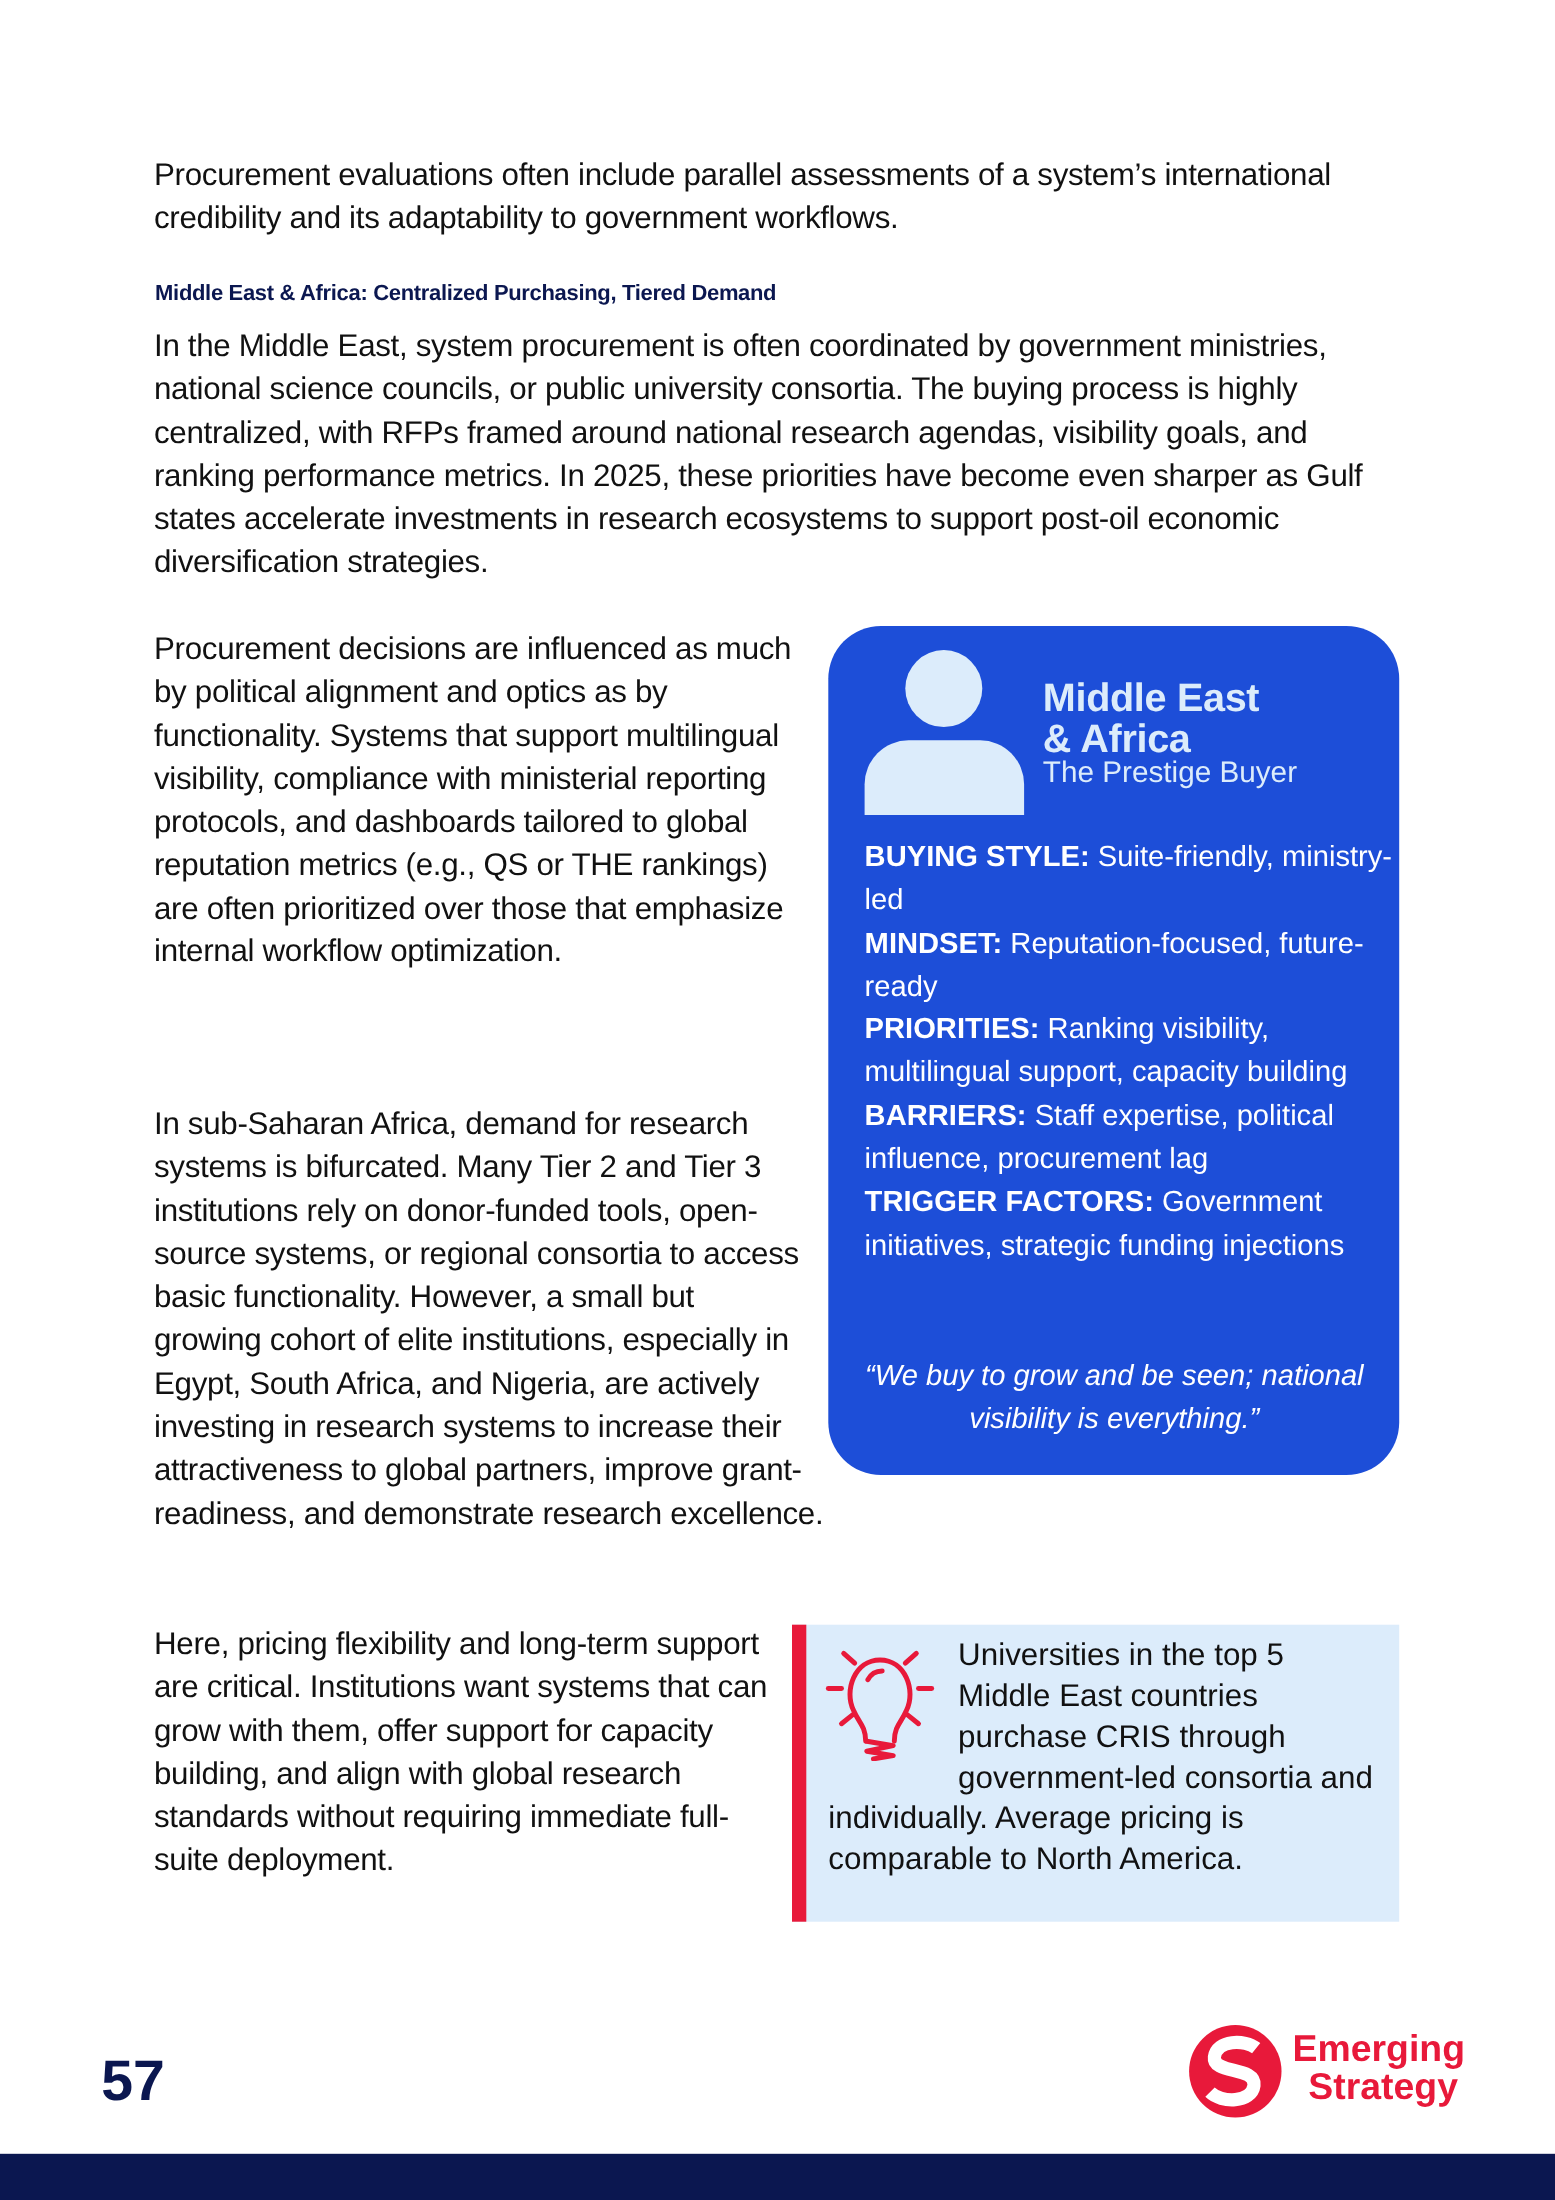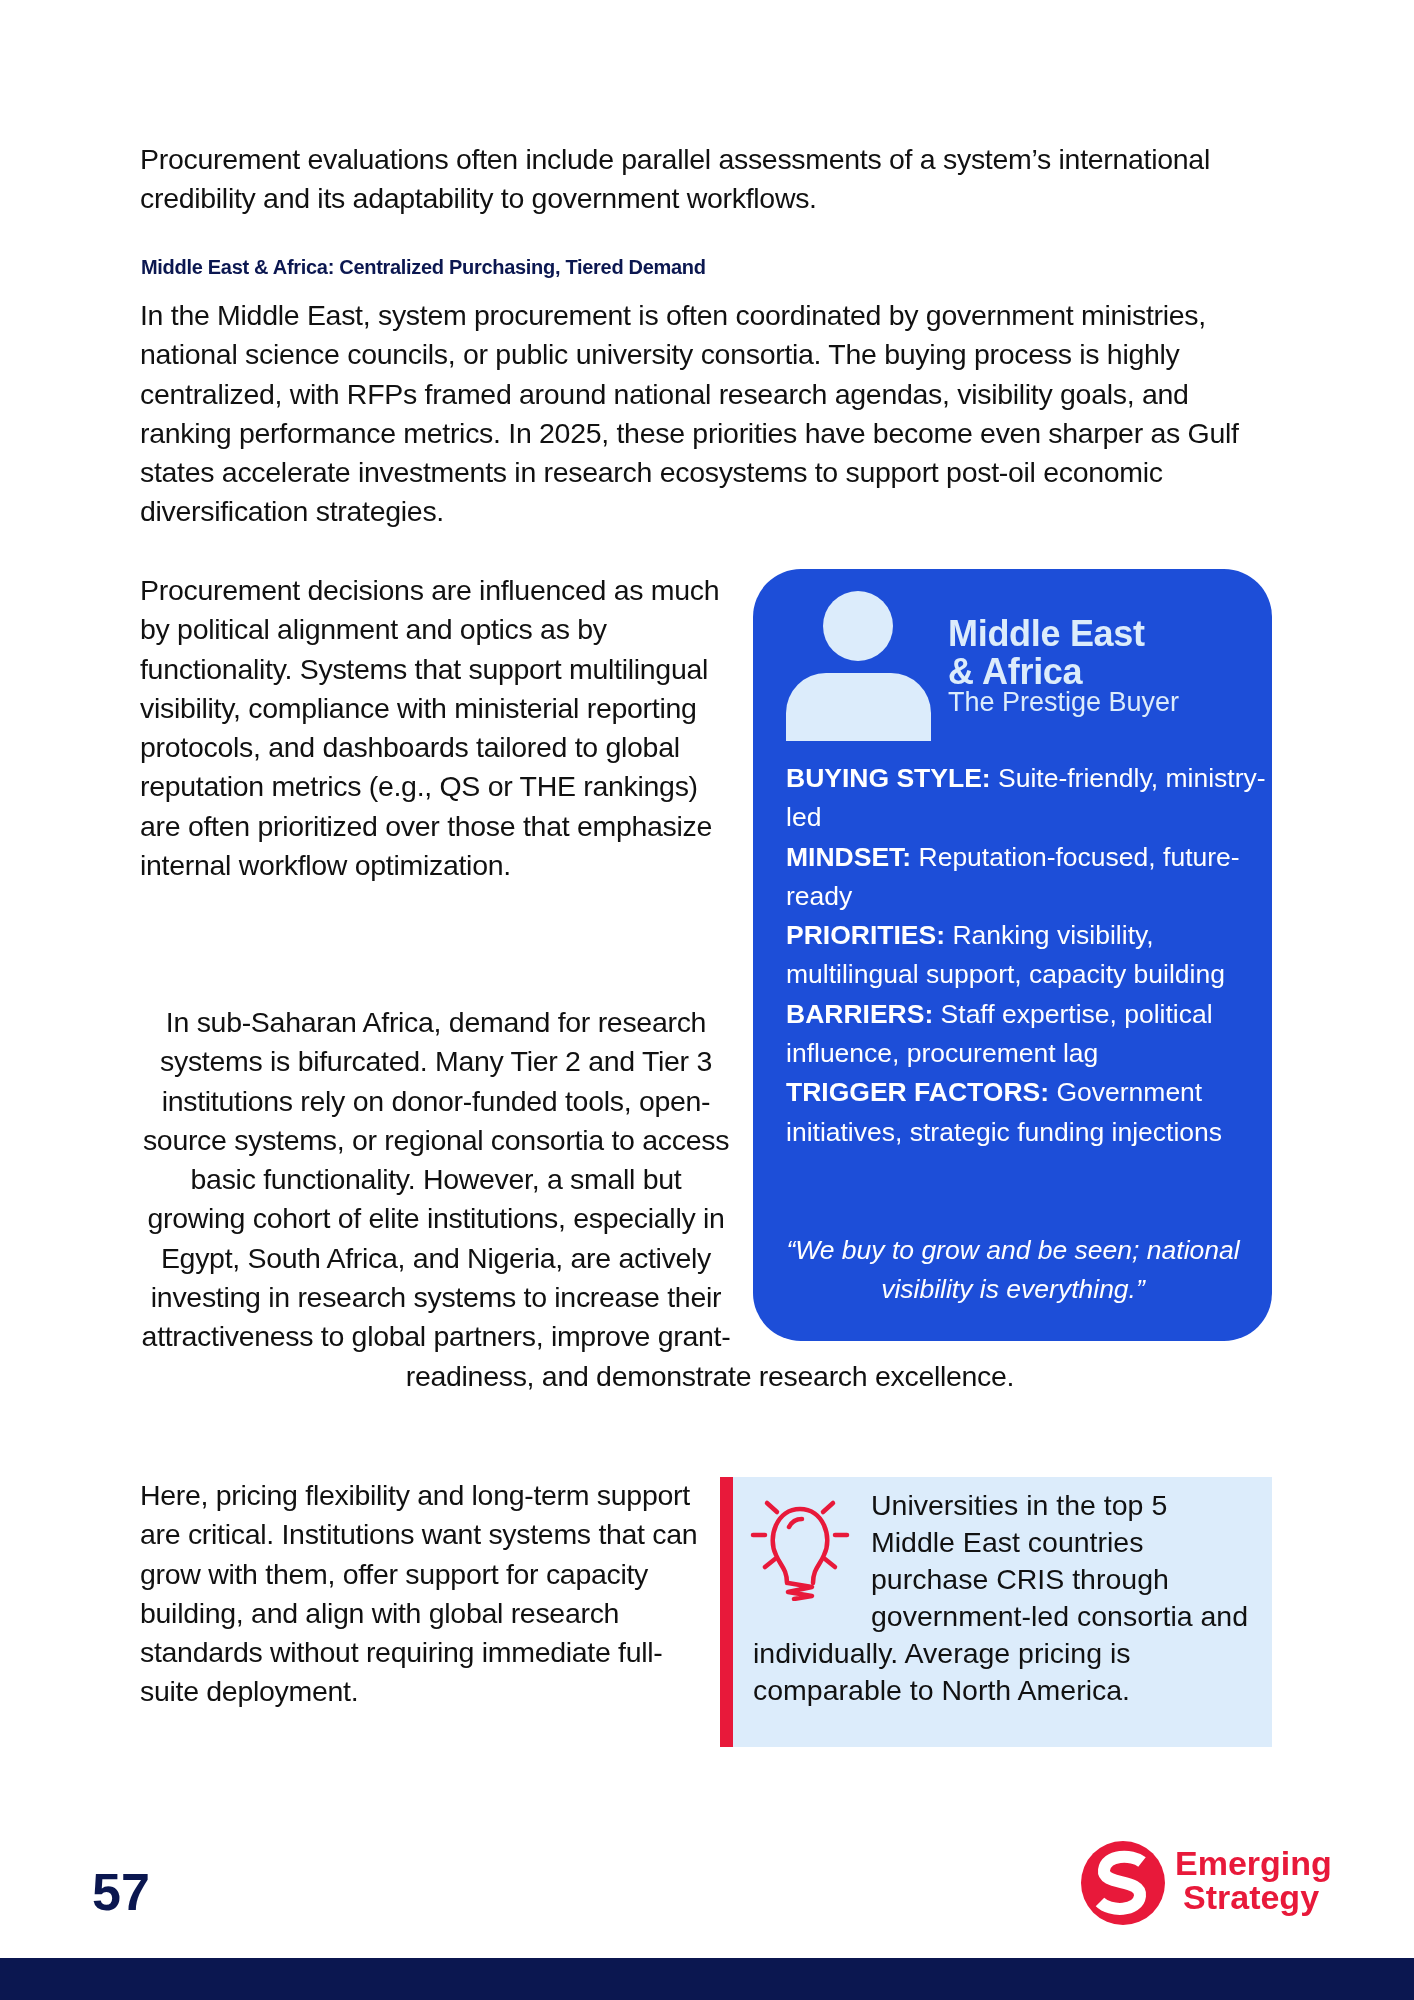--- a/index.html
+++ b/index.html
@@ -3,21 +3,21 @@
 <meta charset="utf-8">
 <style>
   html, body { margin:0; padding:0; }
   body { width:1414px; height:2000px; position:relative; background:#ffffff; overflow:hidden;
          font-family:"Liberation Sans", sans-serif; color:#111111; }
   .p { position:absolute; left:140px; font-size:28.5px; line-height:39.3px; letter-spacing:-0.3px; margin:0; }
   .heading { position:absolute; left:141px; top:256px; font-size:20px; font-weight:bold; color:#0b1750; letter-spacing:-0.3px; }
   #p1 { top:140px; width:1140px; }
   #p2 { top:296px; width:1140px; }
   #p3 { top:571px; width:600px; }
-  #p4 { top:1003px; width:1140px;text-align:center; }
+  #p4 { top:1003px; width:1140px; }
   #p4 .float-spacer { float:right; width:548px; height:344px; }
   #p5 { top:1476px; width:580px; }
 
   .card { position:absolute; left:753px; top:569px; width:519px; height:772px; background:#1d4ed8; border-radius:48px; color:#ffffff; }
   .avatar { position:absolute; left:33px; top:22px; width:145px; height:150px; }
   .avatar .head { position:absolute; left:37px; top:0; width:70px; height:70px; border-radius:50%; background:#dcecfb; }
   .avatar .body { position:absolute; left:0; top:82px; width:145px; height:68px; background:#dcecfb; border-radius:40px 40px 0 0; }
   .card-title { position:absolute; left:195px; top:46px; font-size:36px; font-weight:bold; line-height:38px; color:#dcecfb; letter-spacing:-0.3px; }
   .card-sub { position:absolute; left:195px; top:118px; font-size:27px; color:#dcecfb; }
   .card-list { position:absolute; left:33px; top:190px; width:480px; font-size:26.5px; line-height:39.3px; }
@@ -26,21 +26,21 @@
 
   .callout { position:absolute; left:720px; top:1477px; width:552px; height:270px; background:#dcecfb; }
   .callout .bar { position:absolute; left:0; top:0; width:13px; height:100%; background:#e8193a; }
   .callout .bulb { position:absolute; left:30px; top:18px; width:100px; height:106px; }
   .callout .text { position:absolute; left:33px; top:10px; width:505px; font-size:28.5px; line-height:37px; color:#111111; }
   .callout .text .spacer { float:left; width:118px; height:118px; }
 
   .page-num { position:absolute; left:92px; top:1866px; font-size:52px; font-weight:bold; color:#0b1750; line-height:1; }
   .logo { position:absolute; left:1080px; top:1838px; width:270px; height:90px; }
   .logo .mark { position:absolute; left:0; top:2px; width:86px; height:86px; }
-  .logo .word { position:absolute; left:95px; top:8px; font-size:34px; font-weight:bold; line-height:34px; color:#e8193a; text-align:left; }
+  .logo .word { position:absolute; left:95px; top:8px; font-size:34px; font-weight:bold; line-height:34px; color:#e8193a; text-align:center; }
   .footer-bar { position:absolute; left:0; top:1958px; width:1414px; height:42px; background:#0b1750; }
 </style>
 </head>
 <body>
 
 <p id="p1" class="p">Procurement evaluations often include parallel assessments of a system’s international credibility and its adaptability to government workflows.</p>
 
 <div class="heading">Middle East &amp; Africa: Centralized Purchasing, Tiered Demand</div>
 
 <p id="p2" class="p">In the Middle East, system procurement is often coordinated by government ministries, national science councils, or public university consortia. The buying process is highly centralized, with RFPs framed around national research agendas, visibility goals, and ranking performance metrics. In 2025, these priorities have become even sharper as Gulf states accelerate investments in research ecosystems to support post-oil economic diversification strategies.</p>

